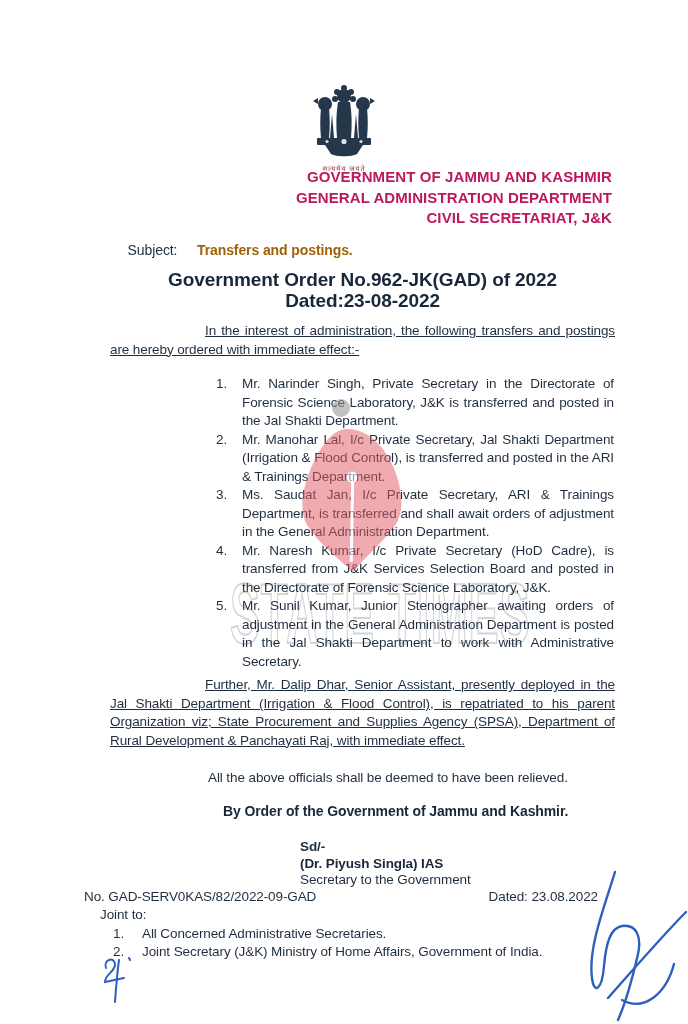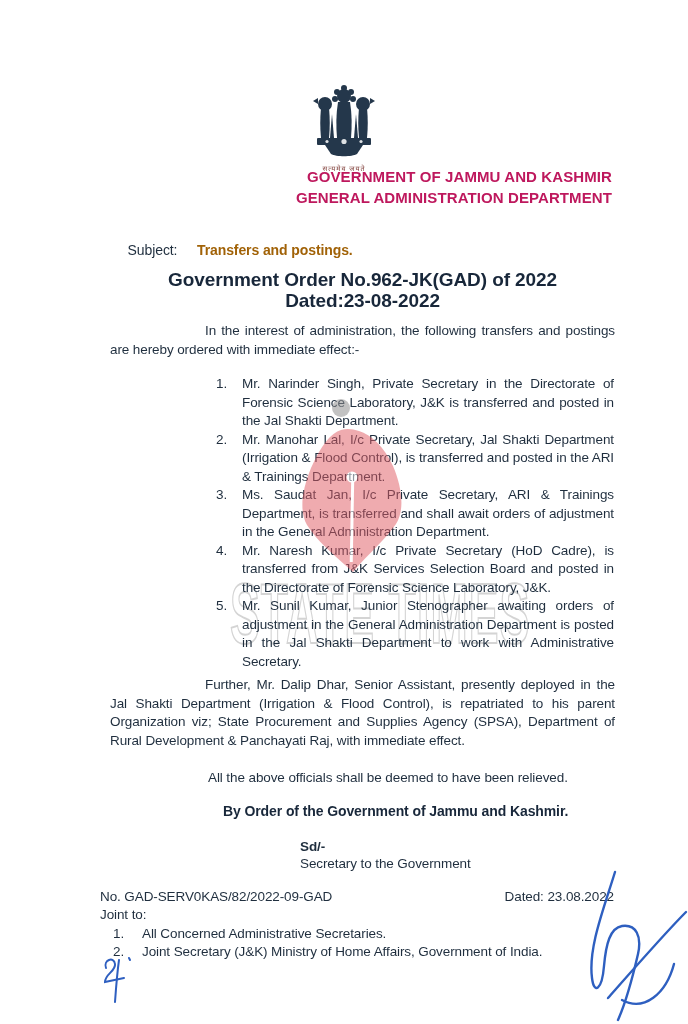--- a/index.html
+++ b/index.html
@@ -22,39 +22,39 @@
   
   .subject-row{position:absolute;top:241px;left:108px;width:510px;font-size:14px;}
   .subj-label{display:inline-block;width:89px;text-align:center;}
   .subj-text{font-weight:bold;color:#a16207;}
 
   
   .order-title{position:absolute;top:270px;left:110px;width:505px;text-align:center;
     font-weight:bold;font-size:19px;line-height:20.5px;color:#18273a;}
 
   
-  .para{position:absolute;left:110px;width:505px;text-align:justify;margin:0;}
+  .para{position:absolute;left:110px;width:505px;text-align:justify;margin:0;text-decoration:underline;}
   .para.intro{top:322px;text-indent:95px;}
   .para.further{top:676px;text-indent:95px;}
 
   
   .transfer-list{position:absolute;top:375px;left:216px;width:398px;margin:0;padding:0;list-style:none;}
   .transfer-list li{position:relative;padding-left:26px;text-align:justify;}
   .transfer-list .num{position:absolute;left:0;top:0;}
 
   .relieved{position:absolute;top:769px;left:208px;}
   .by-order{position:absolute;top:802px;left:223px;font-weight:bold;font-size:14px;color:#18273a;}
 
   
   .sig-block{position:absolute;top:839px;left:300px;width:314px;text-align:left;line-height:16.5px;}
   .sd{font-weight:bold;margin-right:12px;}
   .sig-name{font-weight:bold;color:#18273a;}
 
   
-  .ref-row{position:absolute;top:888px;left:100px;width:514px;display:flex;justify-content:space-between;}
+  .ref-row{position:absolute;top:888px;left:84px;width:514px;display:flex;justify-content:space-between;}
 
   
   .copy-block{position:absolute;top:906px;left:100px;width:540px;}
   .copy-item{position:relative;padding-left:42px;}
   .copy-item .num{position:absolute;left:13px;top:0;}
 
   
   .wm-nib{position:absolute;left:0;top:0;pointer-events:none;}
   .wm-text{
     position:absolute;top:568px;left:230px;pointer-events:none;
@@ -105,20 +105,21 @@
         <circle cx="15" cy="57.5" r="1.6"></circle>
         <circle cx="49" cy="57.5" r="1.6"></circle>
       </g>
     </svg>
     <div class="motto">सत्यमेव जयते</div>
   </div>
 
   <div class="letterhead">
     <div>GOVERNMENT OF JAMMU AND KASHMIR</div>
     <div>GENERAL ADMINISTRATION DEPARTMENT</div>
+    <div>CIVIL SECRETARIAT, J&amp;K</div>
   </div>
 
   <div class="subject-row">
     <span class="subj-label">Subject:</span><span class="subj-text">Transfers and postings.</span>
   </div>
 
   <div class="order-title">
     <div>Government Order No.962-JK(GAD) of 2022</div>
     <div>Dated:23-08-2022</div>
   </div>
@@ -149,20 +150,21 @@
   </ol>
 
   <p class="para further">Further, Mr. Dalip Dhar, Senior Assistant, presently deployed in the Jal Shakti Department (Irrigation &amp; Flood Control), is repatriated to his parent Organization viz; State Procurement and Supplies Agency (SPSA), Department of Rural Development &amp; Panchayati Raj, with immediate effect.</p>
 
   <div class="relieved">All the above officials shall be deemed to have been relieved.</div>
 
   <div class="by-order">By Order of the Government of Jammu and Kashmir.</div>
 
   <div class="sig-block">
     <div class="sd">Sd/-</div>
+    <div class="sig-name">(Dr. Piyush Singla) IAS</div>
     <div class="sig-desig">Secretary to the Government</div>
   </div>
 
   <div class="ref-row">
     <span>No. GAD-SERV0KAS/82/2022-09-GAD</span>
     <span>Dated: 23.08.2022</span>
   </div>
 
   <div class="copy-block">
     <div>Joint to:</div>

